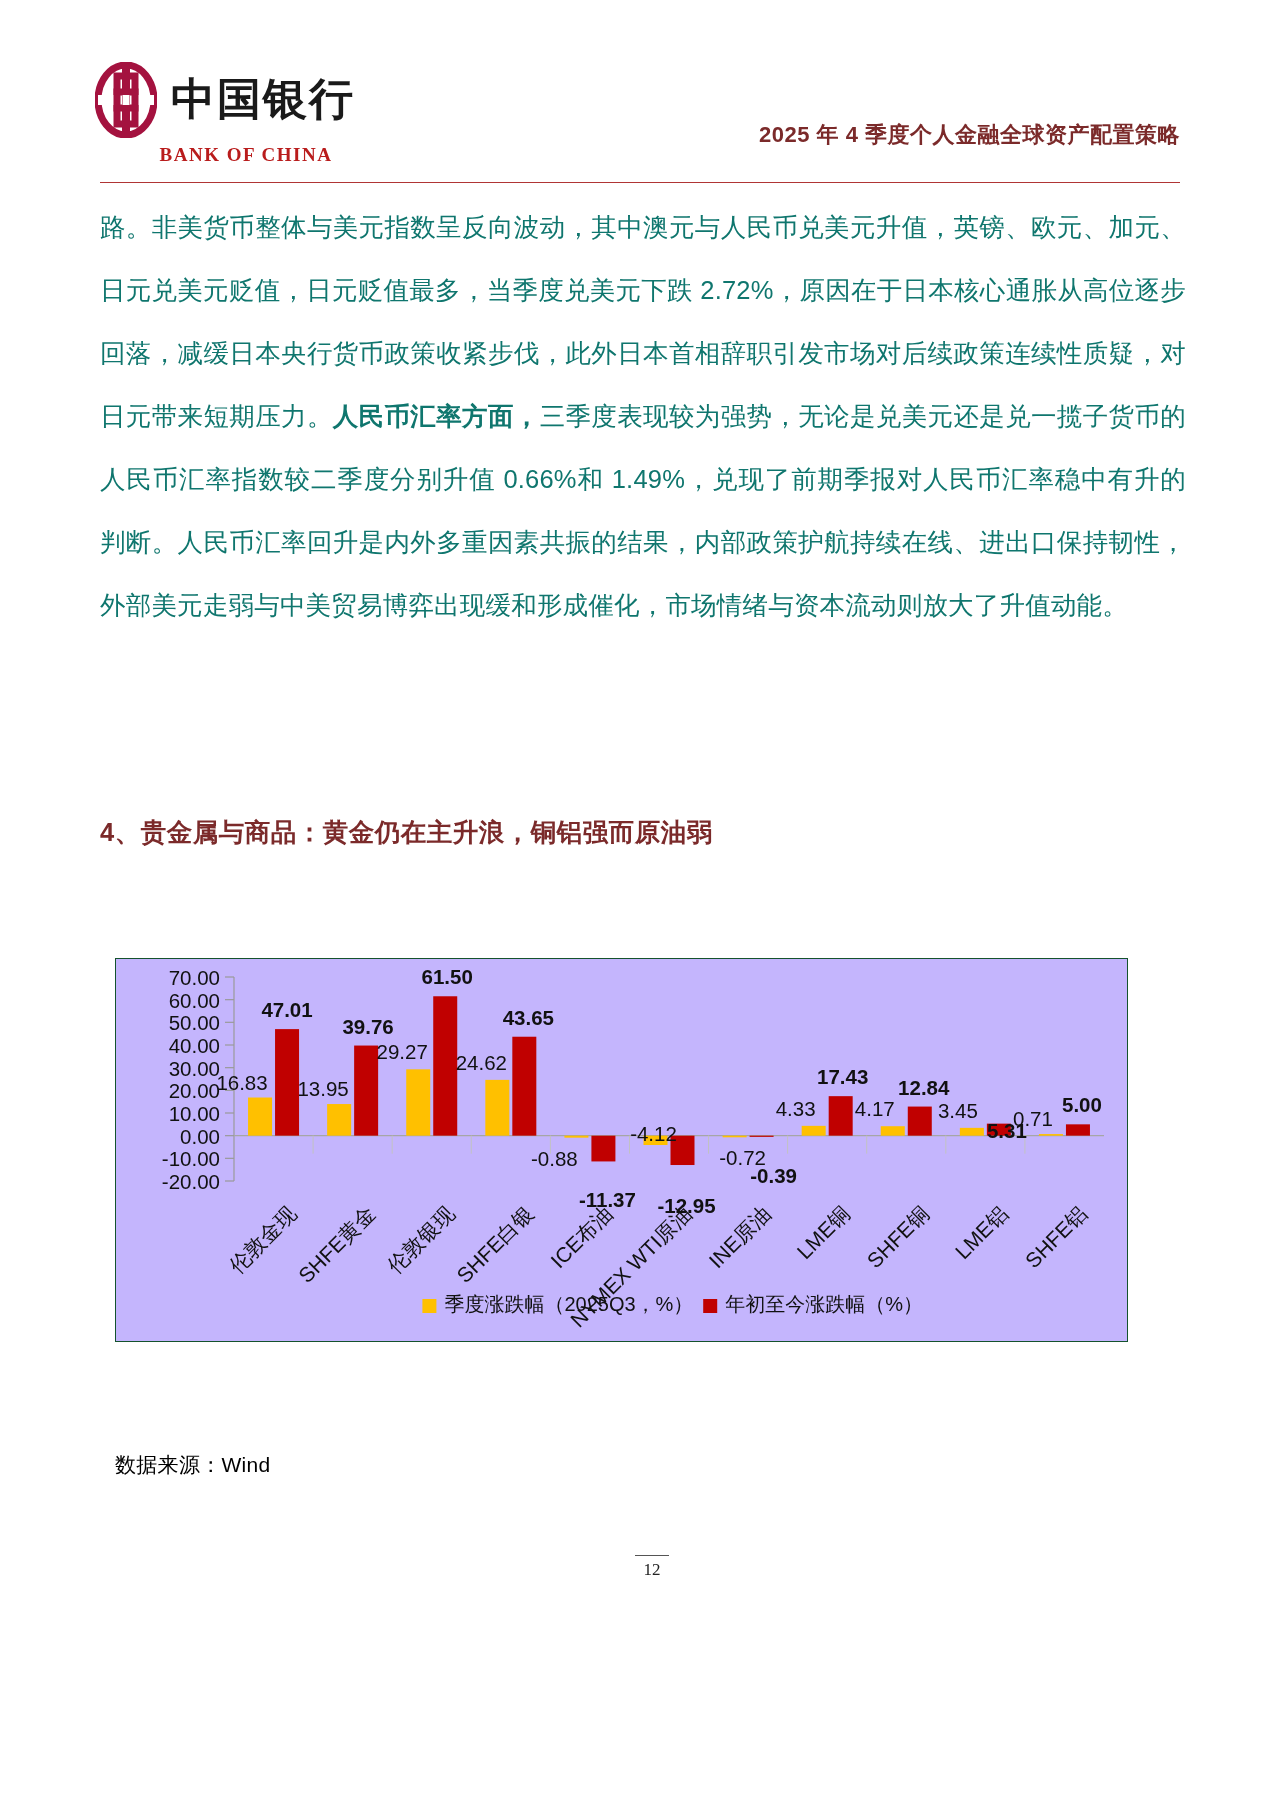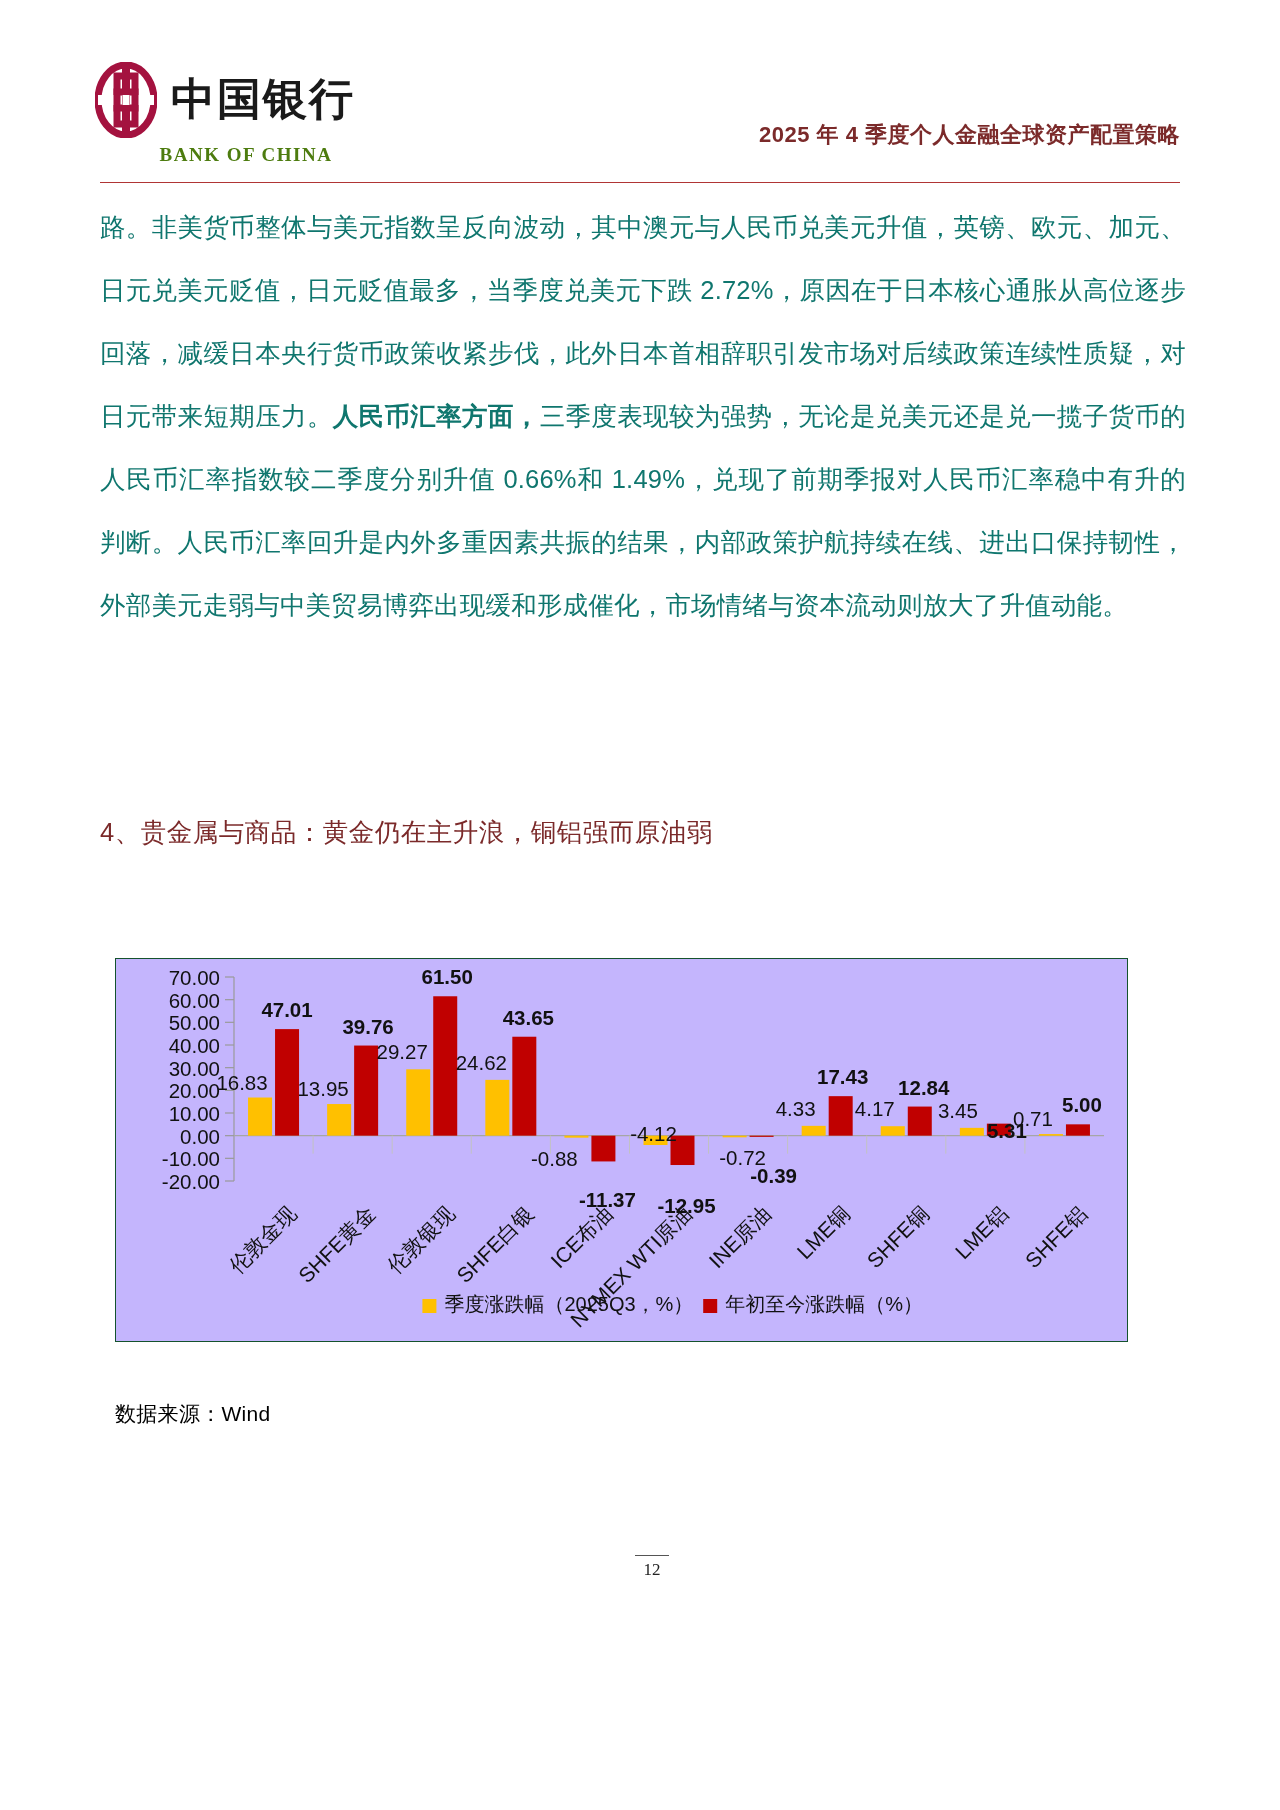--- a/index.html
+++ b/index.html
@@ -54,21 +54,21 @@
     font-weight: 700;
     color: #1a1a1a;
     letter-spacing: 2px;
     line-height: 1;
     white-space: nowrap;
   }
   .boc-en {
     font-family: "Liberation Serif", "DejaVu Serif", serif;
     font-size: 19px;
     font-weight: 700;
-    color: #4d7c0f;
+    color: #b91c1c;
     letter-spacing: 1.5px;
     margin-top: 6px;
     margin-left: 42px;
   }
   .header-title {
     position: absolute;
     right: 0;
     top: 58px;
     font-size: 22px;
     font-weight: 700;
@@ -102,21 +102,21 @@
     letter-spacing: 0.2px;
   }
   .body-copy b { font-weight: 700; }
 
   
   .section-heading {
     position: absolute;
     left: 100px;
     top: 815px;
     font-size: 25.5px;
-    font-weight: 400;
+    font-weight: 700;
     color: #7b2a2a;
     letter-spacing: 0.5px;
   }
 
   
   .figure-title {
     position: absolute;
     left: 100px;
     top: 888px;
     width: 1086px;
@@ -141,21 +141,21 @@
   .chart-svg-holder {
     position: absolute;
     inset: 0;
   }
   svg.chart { display: block; }
 
   
   .source-note {
     position: absolute;
     left: 115px;
-    top: 1400px;
+    top: 1451px;
     font-size: 21px;
     color: #000;
     letter-spacing: 0.3px;
   }
 
   
   .footer {
     position: absolute;
     left: 0;
     right: 0;

